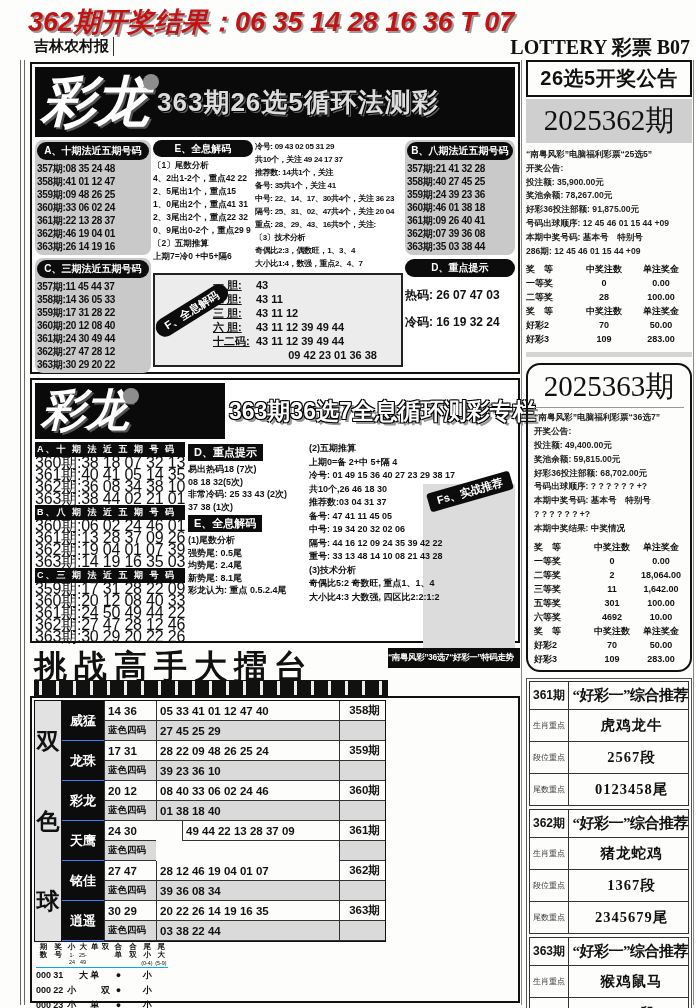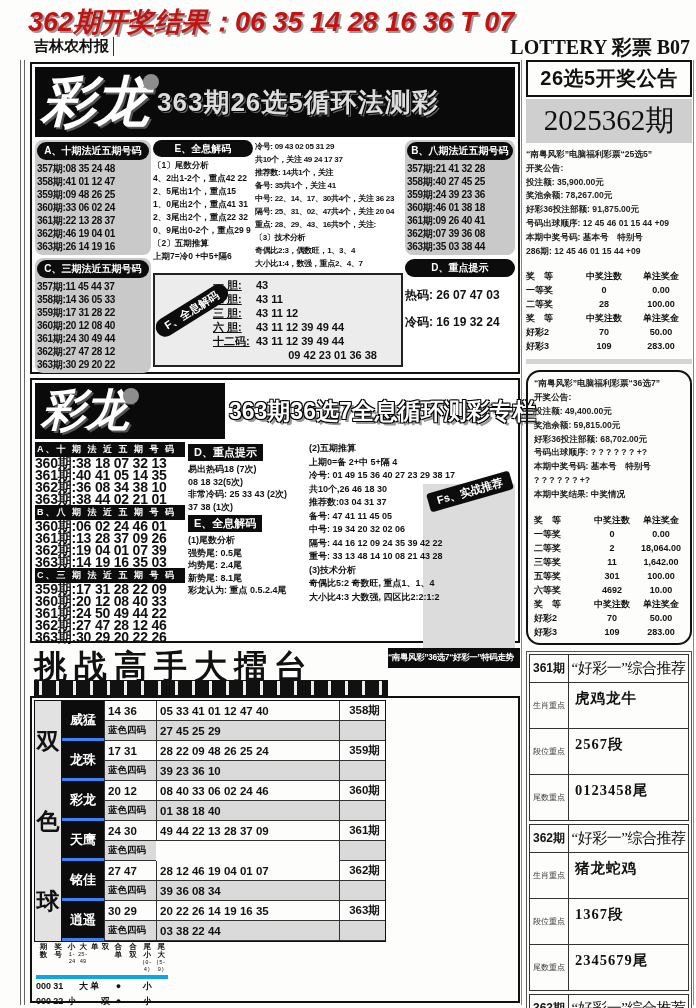--- a/index.html
+++ b/index.html
@@ -44,72 +44,72 @@
   
   .sec2{left:30px;top:378px;width:490px;height:265px;border:2px solid #111;background:#fff;box-sizing:border-box;padding:3px;}
   .s2-head{height:56px;display:flex;align-items:center;}
   .s2-logo{background:#0a0a0a;height:56px;width:190px;display:flex;align-items:center;flex:none;}
   .s2-logo .logo-txt{font-size:44px;line-height:50px;}
   .s2-title{font-size:23px;font-weight:bold;color:#fff;white-space:nowrap;letter-spacing:0px;margin-left:4px;
     text-shadow:-1px -1px 0 #000,1px -1px 0 #000,-1px 1px 0 #000,1px 1px 0 #000,3px 3px 0 #999;}
   .s2-body{display:flex;gap:3px;margin-top:3px;position:relative;}
   .s2c1{width:150px;}
   .bar{background:#0c0c0c;color:#fff;font-size:9px;font-weight:bold;letter-spacing:2px;padding:1px 2px;white-space:nowrap;}
-  .s2rows{font-size:14px;font-weight:bold;line-height:12px;letter-spacing:-0.2px;}
+  .s2rows{font-size:16px;font-weight:normal;line-height:12px;letter-spacing:-0.2px;}
   .s2c2{width:118px;}
   .blabel{display:inline-block;background:#0c0c0c;color:#fff;font-size:11px;font-weight:bold;padding:1px 6px;margin:2px 0;}
   .s2small{font-size:9px;font-weight:bold;line-height:12.5px;}
   .s2c3{flex:1;font-size:9px;font-weight:bold;line-height:13.5px;position:relative;z-index:1;}
   .s2panel{position:absolute;right:0;top:42px;width:92px;height:165px;background:#dcdcdc;z-index:0;}
   .s2-ribbon{position:absolute;right:2px;top:40px;transform:rotate(-16deg);background:#0c0c0c;color:#fff;font-size:11px;font-weight:bold;padding:2px 9px;border-radius:3px;z-index:2;white-space:nowrap;}
 
   
   .s3-title{left:34px;top:645px;font-family:"Liberation Serif",serif;font-size:33px;font-weight:bold;letter-spacing:7px;white-space:nowrap;}
   .staples{left:34px;top:680px;width:352px;height:14px;background:repeating-linear-gradient(90deg,#111 0 4px,#eee 4px 7px,#111 7px 17px);border:1px solid #111;}
   .trend-title{left:388px;top:648px;width:132px;background:#0c0c0c;color:#fff;font-size:8.5px;font-weight:bold;letter-spacing:-0.4px;text-align:left;padding:4px 0;white-space:nowrap;box-sizing:border-box;}
   .s3box{left:30px;top:696px;width:490px;height:307px;border:2px solid #111;box-sizing:border-box;padding:2px;display:flex;flex-wrap:wrap;align-content:flex-start;}
   .s3left{width:352px;display:flex;border:1px solid #111;height:242px;box-sizing:border-box;}
   .vlab{width:26px;background:#e2e2e2;display:flex;flex-direction:column;justify-content:space-around;align-items:center;font-size:23px;font-weight:bold;border-right:1px solid #111;}
   .pgrid{flex:1;display:grid;grid-template-columns:42px 52px 1fr 46px;grid-auto-rows:20px;}
-  .pg-name{background:#0c0c0c;color:#fff;font-size:13px;font-weight:bold;display:flex;align-items:center;justify-content:center;border-bottom:3px solid #3b82f6;}
+  .pg-name{background:#0c0c0c;color:#fff;font-size:13px;font-weight:bold;display:flex;align-items:center;justify-content:center;border-bottom:1px solid #3b82f6;}
   .pg-cell{font-size:11.5px;font-weight:bold;display:flex;align-items:center;padding-left:3px;border-left:1px solid #333;border-bottom:1px solid #333;white-space:nowrap;overflow:hidden;}
   .pg-blue{background:#dadada;}
   .pg-bluelabel{background:#dadada;font-size:9.5px;}
   .pg-issue{justify-content:center;padding-left:4px;text-align:right;}
   .s3trend{width:132px;margin-left:2px;}
-  .t-head{display:flex;border-bottom:4px solid #0ea5e9;font-family:Liberation Mono, monospace;}
+  .t-head{display:flex;border-bottom:1px solid #0ea5e9;}
   .t-h{font-size:7.5px;font-weight:bold;text-align:center;line-height:8px;padding-top:1px;}
   .t-sub{font-size:6px;font-weight:normal;display:block;transform:scale(0.9);}
   .t-row{display:flex;height:14.9px;align-items:center;}
   .t-c{font-size:9px;font-weight:bold;text-align:center;white-space:nowrap;}
   .dot{font-size:9px;line-height:9px;}
   .w15{width:15px;}.w12{width:12px;}.w11{width:11px;}.w14{width:14px;}
 
   
   .sidebar{left:526px;top:60px;width:166px;}
   .sb1-title{border:2px solid #111;font-size:20px;font-weight:bold;text-align:center;padding:3px 0;letter-spacing:0.5px;}
   .sb1-issue{background:#cfcfcf;font-family:"Liberation Serif",serif;font-size:29px;text-align:center;padding:2px 0;margin-top:2px;}
   .sb-lines{font-size:8.6px;line-height:13.8px;font-weight:bold;color:#222;margin-top:5px;}
-  .sbt{margin-top:11px;}
+  .sbt{margin-top:4px;}
   .sbt-row{display:flex;font-size:9px;font-weight:bold;line-height:14px;}
   .sbt-c1{width:52px;}
   .sbt-c2{width:52px;text-align:center;}
   .sbt-c3{flex:1;text-align:center;}
   .divider{height:5px;background:#d5d5d5;margin:6px 0;}
   .sb2{border:2px solid #111;border-radius:14px;padding:2px 6px 4px 6px;margin-top:4px;}
   .sb2-issue{font-family:"Liberation Serif",serif;font-size:29px;text-align:center;border-bottom:1px solid #999;}
   .recs{margin-top:6px;border:1px solid #555;padding:2px;}
   .rec{border:1px solid #333;margin-bottom:3px;}
   .rec-head{display:flex;border-bottom:1px solid #333;}
   .rec-issue{width:38px;border-right:1px solid #333;font-size:12px;font-weight:bold;display:flex;align-items:center;justify-content:center;}
-  .rec-title{flex:1;font-family:"Liberation Serif",serif;font-size:15px;font-weight:normal;text-align:center;padding:4px 0;white-space:nowrap;letter-spacing:-0.5px;}
+  .rec-title{flex:1;font-family:"Liberation Serif",serif;font-size:15px;font-weight:bold;text-align:right;padding:4px 0;white-space:nowrap;letter-spacing:-0.5px;}
   .rec-row{display:flex;border-bottom:1px solid #333;}
   .rec-row:last-child{border-bottom:none;}
   .rec-lab{width:38px;border-right:1px solid #333;font-size:8px;display:flex;align-items:center;justify-content:center;color:#333;}
-  .rec-val{flex:1;font-size:14.5px;font-weight:bold;font-family:"Liberation Serif",serif;padding:6px 0 20px 6px;letter-spacing:1px;}
+  .rec-val{flex:1;font-size:14.5px;font-weight:bold;font-family:"Liberation Serif",serif;padding:6px 0 6px 6px;letter-spacing:1px;text-align:center;}
 </style>
 </head>
 <body>
 
 <div class="abs headline">362期开奖结果：06 35 14 28 16 36 T 07</div>
 <div class="abs masthead">吉林农村报</div>
 <div class="abs edition">LOTTERY 彩票 B07</div>
 <div class="abs rail"></div>
 <div class="abs sep-r"></div>
 <div class="abs sep-rr"></div>
@@ -317,21 +317,21 @@
         <div class="pg-cell pg-blue" style="grid-area: 4 / 4;"></div>
         <div class="pg-name" style="grid-area: 5 / 1 / span 2;">彩龙</div>
         <div class="pg-cell" style="grid-area: 5 / 2;">20 12</div>
         <div class="pg-cell" style="grid-area: 5 / 3;">08 40 33 06 02 24 46</div>
         <div class="pg-cell pg-issue" style="grid-area: 5 / 4;">360期</div>
         <div class="pg-cell pg-bluelabel" style="grid-area: 6 / 2;">蓝色四码</div>
         <div class="pg-cell pg-blue" style="grid-area: 6 / 3;">01 38 18 40</div>
         <div class="pg-cell pg-blue" style="grid-area: 6 / 4;"></div>
         <div class="pg-name" style="grid-area: 7 / 1 / span 2;">天鹰</div>
         <div class="pg-cell" style="grid-area: 7 / 2;">24 30</div>
-        <div class="pg-cell" style="grid-area: 7 / 3;">49 44 22 13 28 37 09</div>
+        <div class="pg-cell" style="grid-area: 7 / 3; margin-left: 26px;">49 44 22 13 28 37 09</div>
         <div class="pg-cell pg-issue" style="grid-area: 7 / 4;">361期</div>
         <div class="pg-cell pg-bluelabel" style="grid-area: 8 / 2;">蓝色四码</div>
         <div class="pg-cell pg-blue" style="grid-area: 8 / 4;"></div>
         <div class="pg-name" style="grid-area: 9 / 1 / span 2;">铭佳</div>
         <div class="pg-cell" style="grid-area: 9 / 2;">27 47</div>
         <div class="pg-cell" style="grid-area: 9 / 3;">28 12 46 19 04 01 07</div>
         <div class="pg-cell pg-issue" style="grid-area: 9 / 4;">362期</div>
         <div class="pg-cell pg-bluelabel" style="grid-area: 10 / 2;">蓝色四码</div>
         <div class="pg-cell pg-blue" style="grid-area: 10 / 3;">39 36 08 34</div>
         <div class="pg-cell pg-blue" style="grid-area: 10 / 4;"></div>
@@ -441,20 +441,21 @@
         </div>
         <div class="sbt-row">
           <div class="sbt-c1">好彩3</div>
           <div class="sbt-c2">109</div>
           <div class="sbt-c3">283.00</div>
         </div>
       </div>
     <div class="divider"></div>
   </div>
   <div class="sb2">
+    <div class="sb2-issue">2025363期</div>
     <div class="sb-lines" style="margin-top:3px;">
         <div class="ln">“南粤风彩”电脑福利彩票“36选7”</div>
         <div class="ln">开奖公告:</div>
         <div class="ln">投注额: 49,400.00元</div>
         <div class="ln">奖池余额: 59,815.00元</div>
         <div class="ln">好彩36投注部额: 68,702.00元</div>
         <div class="ln">号码出球顺序: ? ? ? ? ? ? +?</div>
         <div class="ln">本期中奖号码: 基本号　特别号</div>
         <div class="ln">? ? ? ? ? ? +?</div>
         <div class="ln">本期中奖结果: 中奖情况</div>

